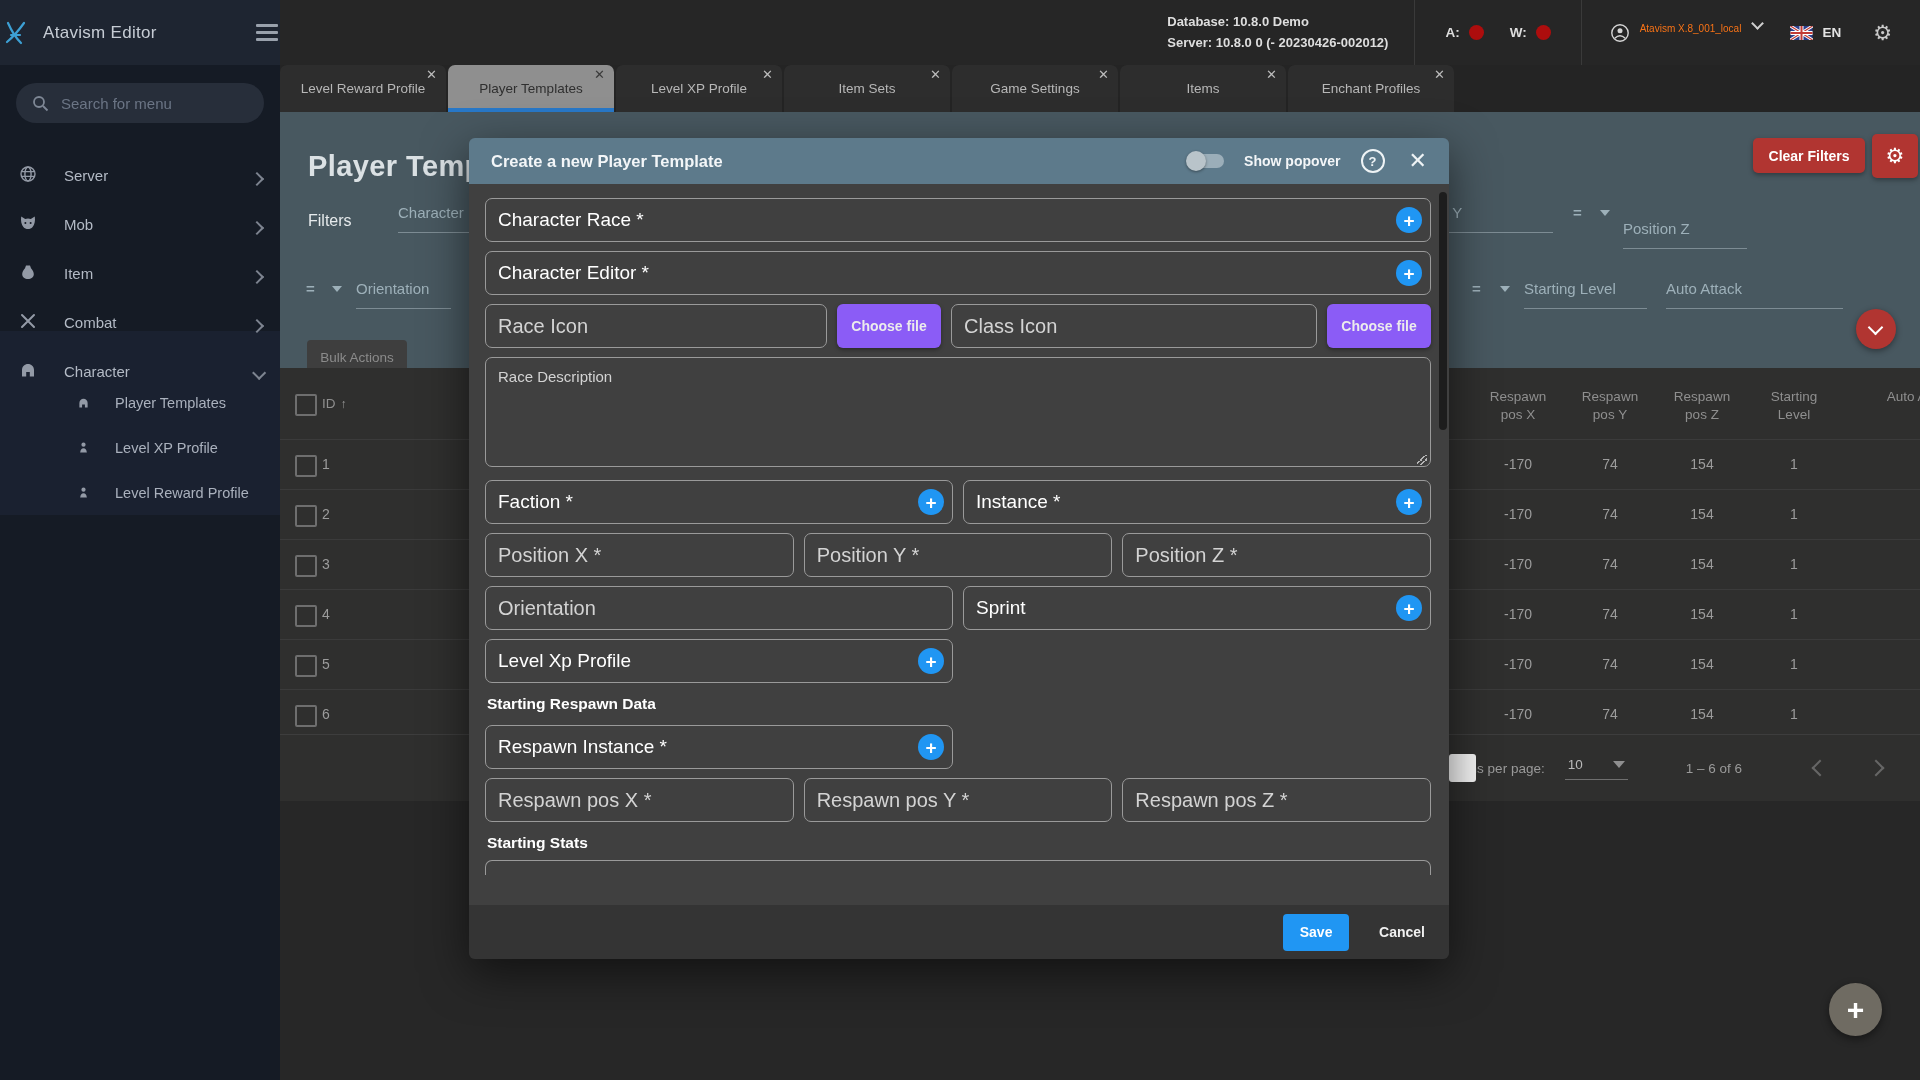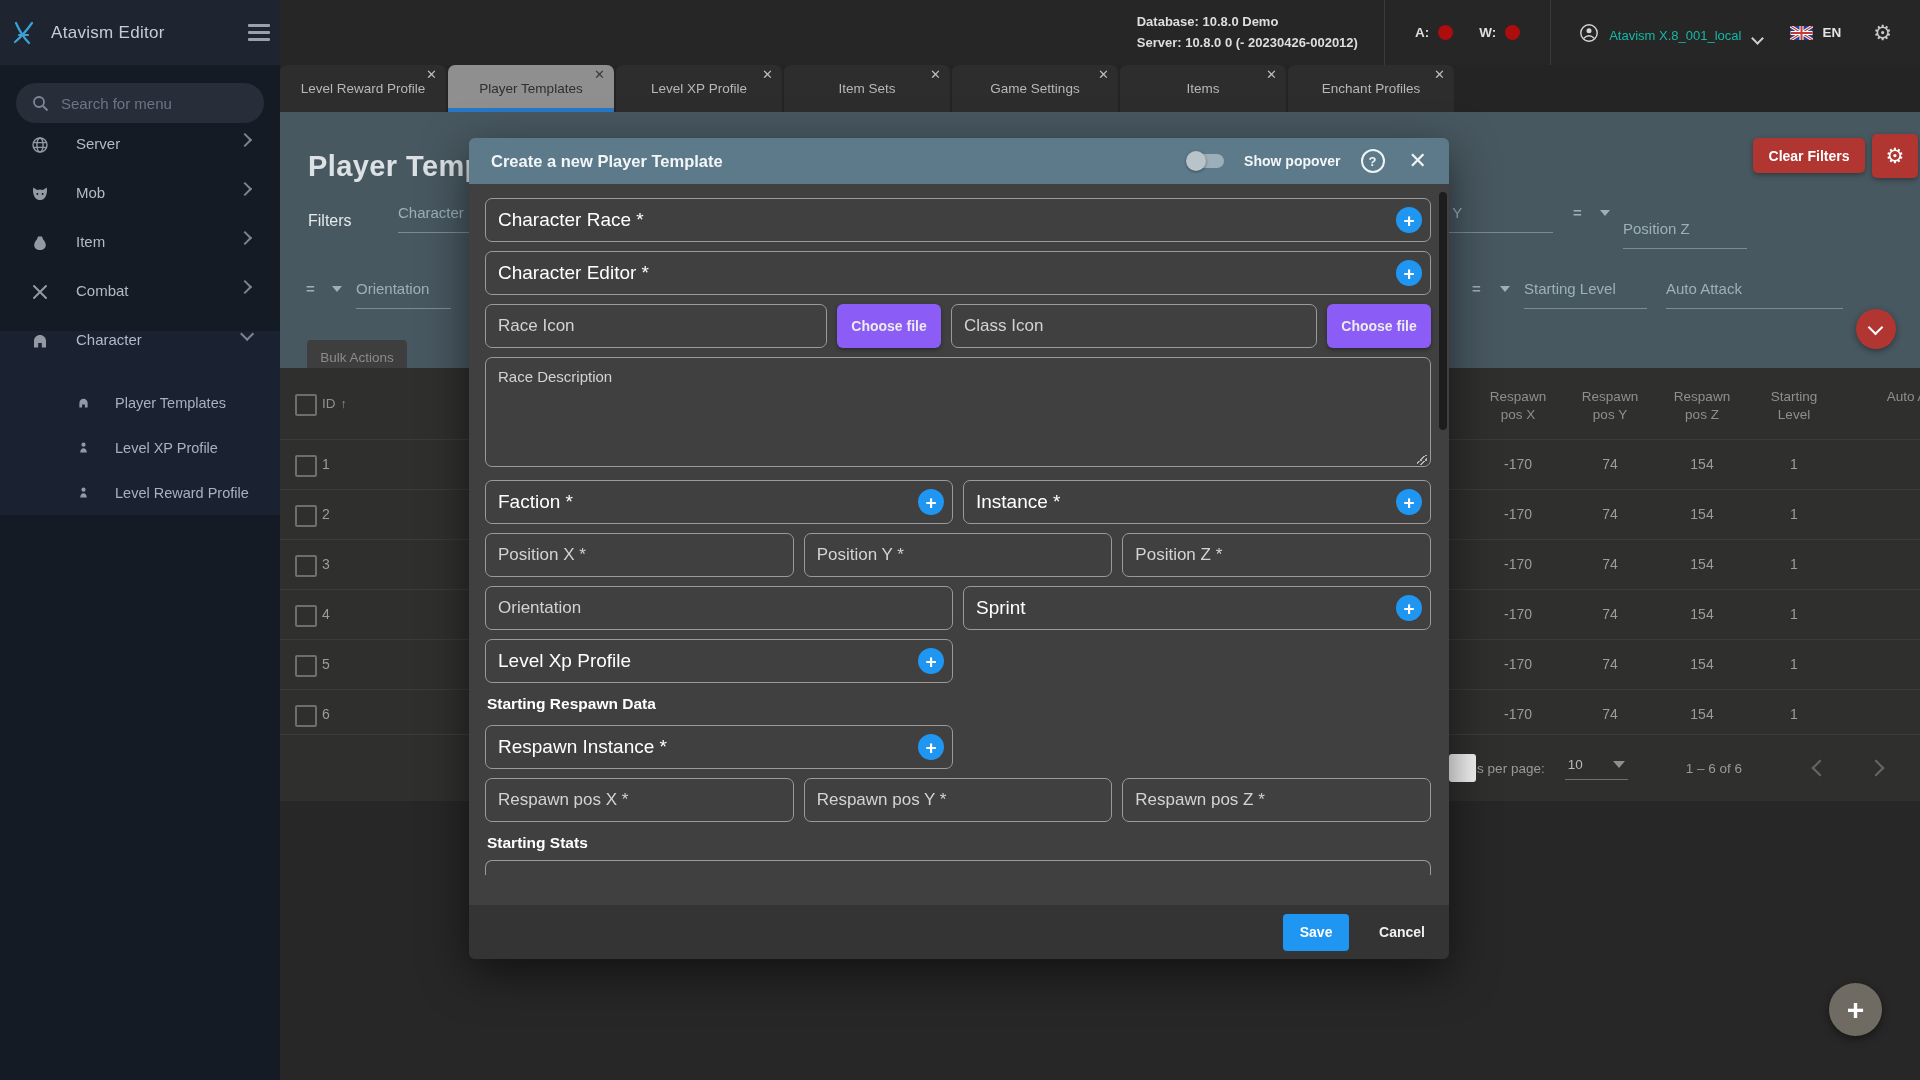--- a/index.html
+++ b/index.html
@@ -1,43 +1,43 @@
 <!DOCTYPE html>
 <html><head>
 <meta charset="utf-8">
 <style>
   html,body{margin:0;padding:0}
   body{width:1920px;height:1080px;position:relative;overflow:hidden;background:#272727;
        font-family:"Liberation Sans",sans-serif;-webkit-font-smoothing:antialiased}
 
   
   .topbar{position:absolute;left:0;top:0;width:1920px;height:65px;background:#262626;display:flex}
-  .brand{width:280px;background:#1e2531;display:flex;align-items:center;padding:0 10px;box-sizing:border-box;flex:none}
+  .brand{width:280px;background:#1e2531;display:flex;align-items:center;padding:0 2px;box-sizing:border-box;flex:none}
   .brand-title{color:#c6ccd4;font-size:17px;margin-left:13px;letter-spacing:.3px}
   .burger{margin-left:auto;display:flex;flex-direction:column;gap:4px;cursor:pointer}
   .burger span{display:block;width:22px;height:3px;background:#99a1ac;border-radius:1px}
   .tb-right{flex:1;display:flex;align-items:center;justify-content:flex-end}
   .db{font-size:13px;font-weight:bold;color:#dedede;line-height:1.55;margin-right:26px;white-space:nowrap}
   .vdiv{width:1px;height:65px;background:#3a3a3a}
   .aw{display:flex;align-items:center;padding:0 30px;font-weight:bold;color:#dedede;font-size:13.5px}
   .dot{width:15px;height:15px;border-radius:50%;background:#ad0d0d;margin-left:9px}
   .aw .gap{width:26px}
-  .account{display:flex;align-items:flex-end;padding:0 28px;color:#14b8a6;font-size:13px}
+  .account{display:flex;align-items:flex-start;padding:0 28px;color:#f97316;font-size:10px}
   .account .nm{margin-left:10px}
   .chev{width:7px;height:7px;border-right:2px solid #cfcfcf;border-bottom:2px solid #cfcfcf;transform:rotate(45deg)}
   .acc-chev{margin-left:12px;margin-top:-4px}
   .lang{display:flex;align-items:center;margin-right:32px;color:#e3e3e3;font-weight:bold;font-size:13.5px}
   .lang svg{margin-right:9px}
   .gear-top{font-size:21px;color:#c9c9c9;margin-right:28px;cursor:pointer}
 
   
   .sidebar{position:absolute;left:0;top:65px;width:280px;bottom:0;background:#151b25}
   .search{margin:18px 16px 12px;height:40px;border-radius:20px;background:#272e3a;display:flex;align-items:center;padding:0 16px;gap:12px}
   .search-ph{color:#6b7585;font-size:15px}
-  .mi{height:49px;display:flex;align-items:flex-start;padding:0 30px;cursor:pointer}
+  .mi{height:49px;display:flex;align-items:flex-end;padding:0 18px;cursor:pointer}
   .mi-ic{width:20px;height:20px;flex:none}
   .mi-ic svg{width:20px;height:20px;display:block}
   .mi-label{color:#b3bac5;font-size:15px;margin-left:26px}
   .mi-chev{margin-left:auto;width:8px;height:8px;border-right:2px solid #7d8490;border-bottom:2px solid #7d8490;transform:rotate(-45deg)}
   .mi-chev.exp{transform:rotate(45deg) translateY(-3px)}
   .grp{background:#1a2130}
   .sub{height:45px;display:flex;align-items:center;padding-left:76px;cursor:pointer}
   .sub-ic{width:15px;height:15px}
   .sub-ic svg{width:15px;height:15px;display:block}
   .sub-label{color:#aab1bd;font-size:14.5px;margin-left:24px}
@@ -100,21 +100,21 @@
   .toggle{width:36px;height:14px;border-radius:7px;background:rgba(230,238,242,.45);position:relative;cursor:pointer}
   .knob{position:absolute;left:-2px;top:-3px;width:20px;height:20px;border-radius:50%;background:#b9c4ca;box-shadow:0 1px 3px rgba(0,0,0,.4)}
   .m-pop{color:#f3f6f8;font-weight:bold;font-size:14px}
   .help{width:20px;height:20px;border-radius:50%;border:2px solid #eef3f5;color:#eef3f5;font-size:13px;font-weight:bold;display:flex;align-items:center;justify-content:center;cursor:pointer}
   .m-x{color:#eef3f5;font-size:22px;line-height:1;cursor:pointer;margin-left:4px}
   .m-body{flex:1;background:#404040;padding:14px 18px 0 16px;position:relative;overflow:hidden}
   .sb-thumb{position:absolute;right:2px;top:8px;width:8px;height:238px;background:#1d1d1d;border-radius:4px;cursor:pointer}
   .frow{display:flex;gap:10px;margin-bottom:9px}
   .fld{flex:1;height:44px;border:1px solid #9a9a9a;border-radius:7px;display:flex;align-items:center;padding:0 12px;position:relative;box-sizing:border-box;background:transparent}
   .fld .ph{color:#ffffff;font-size:19px}
-  input.fld{color:#d8d8d8;font-size:17px;outline:none;font-family:"Liberation Sans",sans-serif}
+  input.fld{color:#d8d8d8;font-size:20px;outline:none;font-family:"Liberation Sans",sans-serif}
   input.fld::placeholder{color:#d3d3d3;opacity:1}
   .half{flex:0 0 468px}
   .w342{flex:0 0 342px}
   .plus{position:absolute;right:8px;top:8px;width:26px;height:26px;border-radius:50%;background:#2096f3;color:#fff;font-size:19px;font-weight:bold;display:flex;align-items:center;justify-content:center;line-height:1;cursor:pointer}
   .btn-file{flex:0 0 104px;height:44px;background:#8b5cf6;border:none;border-radius:6px;color:#ececec;font-weight:bold;font-size:14px;box-shadow:0 2px 4px rgba(0,0,0,.35);cursor:pointer;font-family:"Liberation Sans",sans-serif}
   .ta-wrap{flex:1;position:relative}
   .ta{width:100%;height:110px;border:1px solid #9a9a9a;border-radius:7px;background:transparent;color:#fef9c3;font-size:15px;padding:10px 12px;box-sizing:border-box;resize:none;outline:none;font-family:"Liberation Sans",sans-serif}
   .ta::placeholder{color:#d3d3d3;opacity:1}
   .ta-grip{position:absolute;right:4px;bottom:6px;width:10px;height:10px;background:
     linear-gradient(135deg,transparent 40%,#b5b5b5 40%,#b5b5b5 50%,transparent 50%,transparent 65%,#b5b5b5 65%,#b5b5b5 75%,transparent 75%);cursor:nwse-resize}

